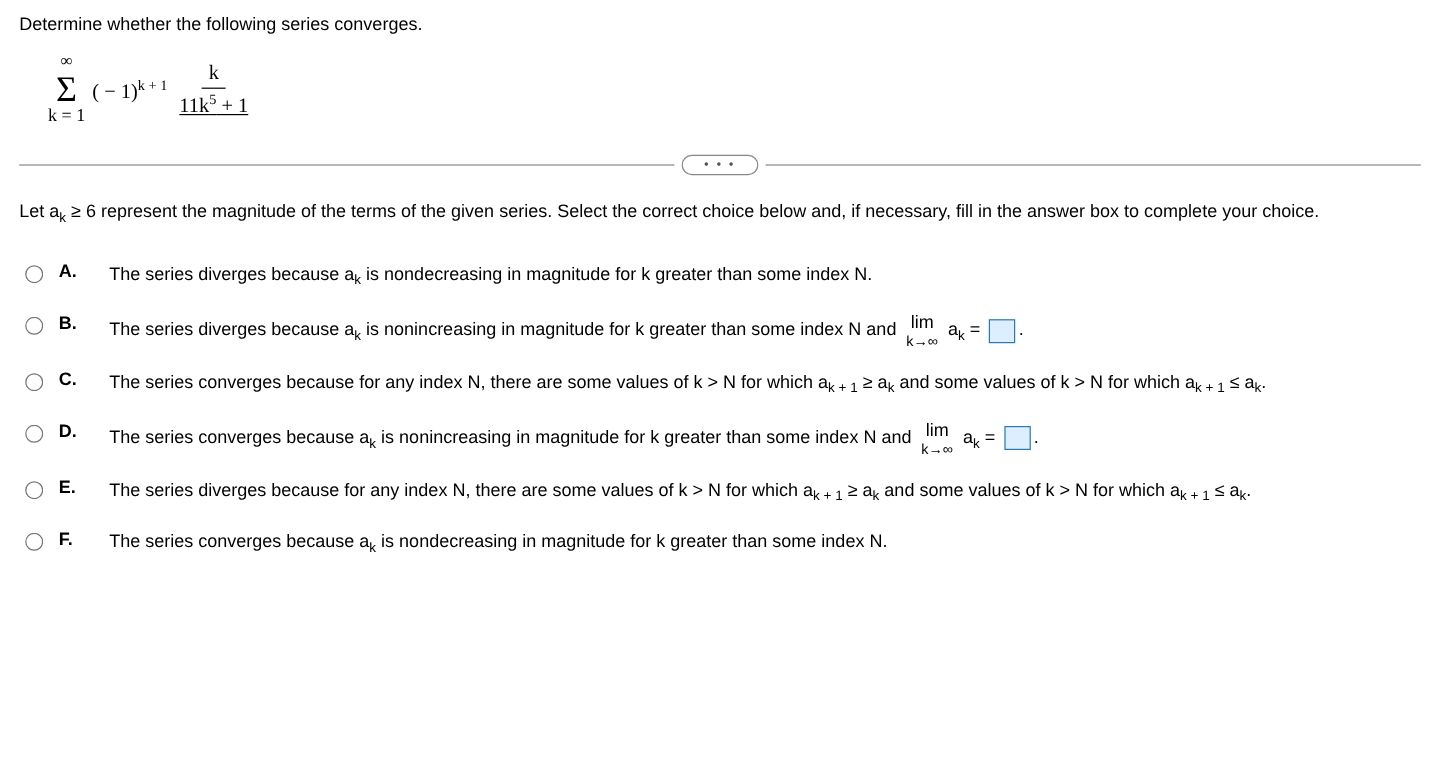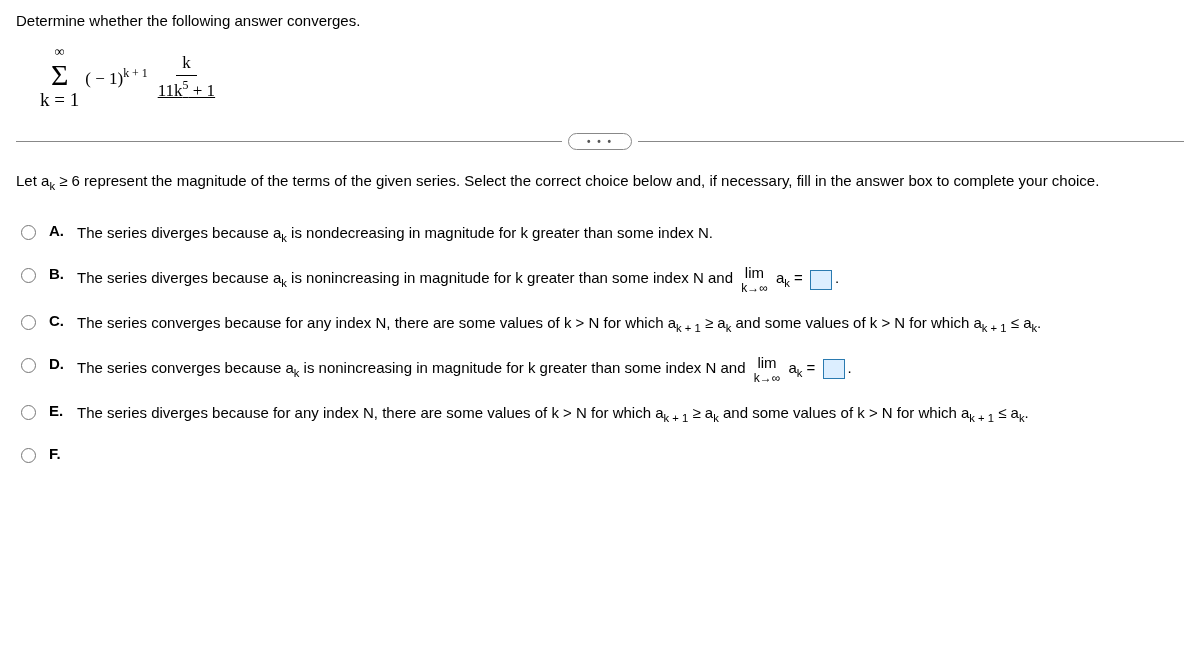--- a/index.html
+++ b/index.html
@@ -24,21 +24,21 @@
     }
     .sigma-block {
       display: flex;
       flex-direction: column;
       align-items: center;
       line-height: 1;
       margin-right: 6px;
     }
     .sigma-top { font-size: 14px; margin-bottom: 2px; }
     .sigma-sym { font-size: 30px; line-height: 0.9; }
-    .sigma-bot { font-size: 19px; margin-top: 2px; }
+    .sigma-bot { font-size: 15px; margin-top: 2px; }
     .frac {
       display: inline-flex;
       flex-direction: column;
       align-items: center;
       vertical-align: middle;
       margin-left: 4px;
     }
     .frac .num { padding: 0 6px 2px 6px; border-bottom: 1px solid #000; }
     .frac .den { padding: 2px 6px 0 6px; text-decoration: underline; }
     sup { font-size: 0.7em; }
@@ -82,20 +82,21 @@
       margin-top: 3px;
       width: 15px;
       height: 15px;
     }
     .choice-label {
       font-weight: bold;
       min-width: 18px;
     }
     .choice-text {
       line-height: 1.5;
+      margin-left: 14px;
     }
     .lim-block {
       display: inline-flex;
       flex-direction: column;
       align-items: center;
       vertical-align: middle;
       line-height: 1;
       margin: 0 4px;
     }
     .lim-top { font-size: 15px; }
@@ -107,21 +108,21 @@
       border: 1px solid #2a7ab0;
       background: #dceeff;
       vertical-align: middle;
       margin: 0 3px;
     }
     .nowrap { white-space: nowrap; }
   </style>
 </head>
 <body>
 
-<div class="question-prompt">Determine whether the following answer converges.</div>
+<div class="question-prompt">Determine whether the following series converges.</div>
 
 <div class="series-display">
   <div class="sigma-block">
     <div class="sigma-top">∞</div>
     <div class="sigma-sym">Σ</div>
     <div class="sigma-bot">k = 1</div>
   </div>
   <span>
     <span>( − 1)</span><sup>k + 1</sup>
   </span>
@@ -197,15 +198,18 @@
     <input type="radio" name="ans" style="">
     <span class="choice-label">E.</span>
     <span class="choice-text">
       <span>The series diverges because for any index N, there are some values of k &gt; N for which a</span><sub>k + 1</sub><span> ≥ a</span><sub>k</sub><span> and some values of k &gt; N for which a</span><sub>k + 1</sub><span> ≤ a</span><sub>k</sub><span>.</span>
     </span>
   </label>
 
   <label class="choice">
     <input type="radio" name="ans" style="">
     <span class="choice-label">F.</span>
+    <span class="choice-text">
+      <span>The series converges because a</span><sub>k</sub><span> is nondecreasing in magnitude for k greater than some index N.</span>
+    </span>
   </label>
 
 </div>
 
 </body></html>

